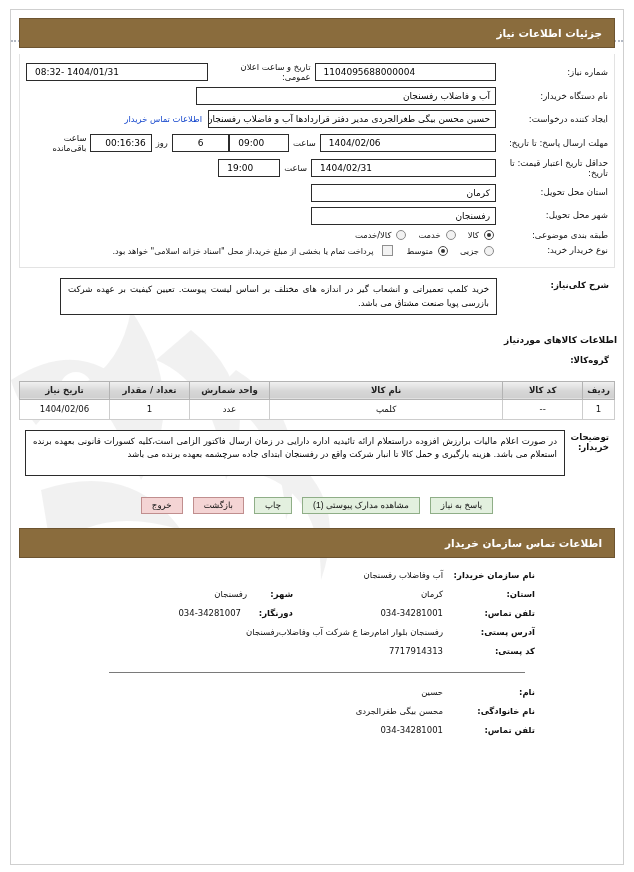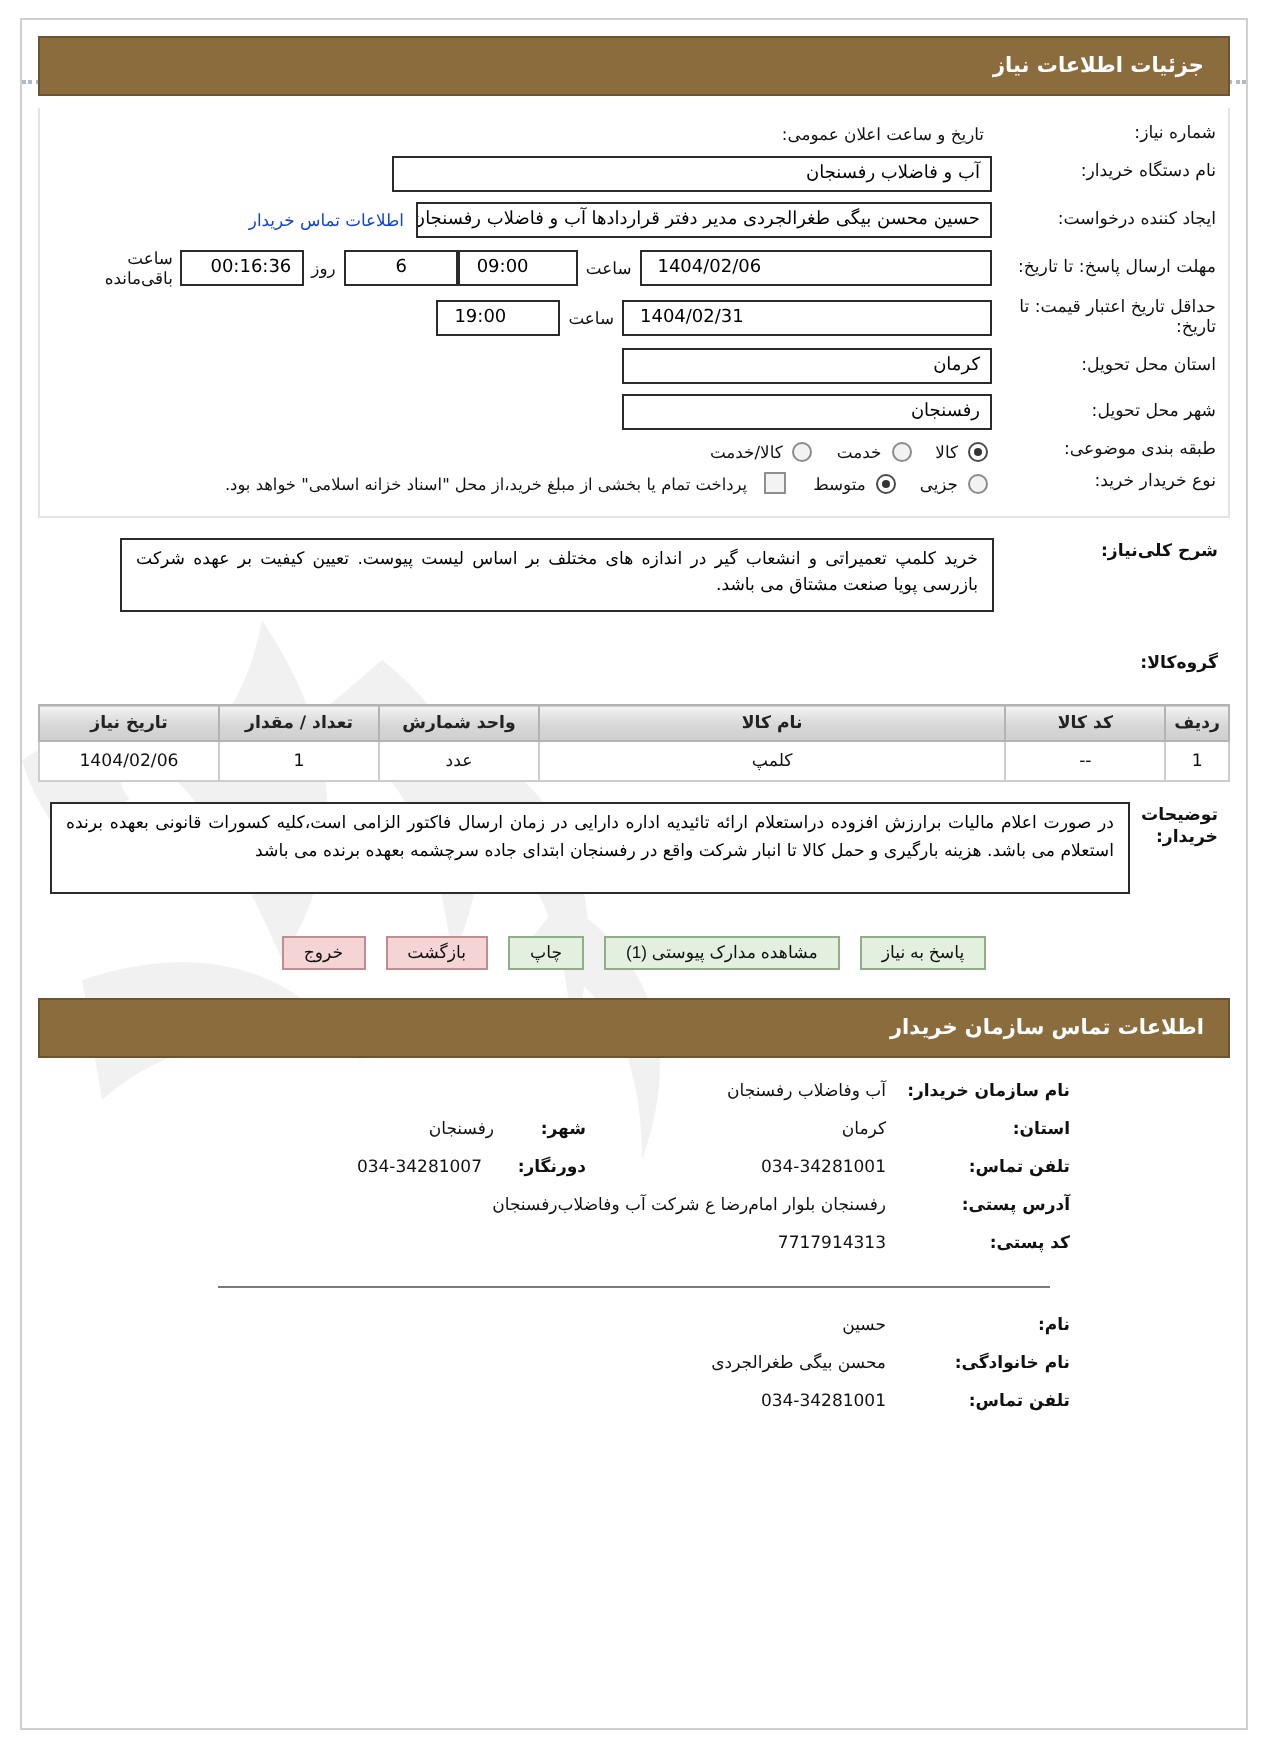--- a/index.html
+++ b/index.html
@@ -289,21 +289,23 @@
   </div>
 
   <div class="content">
 
     <div class="sec-head">جزئیات اطلاعات نیاز</div>
 
     <div class="panel">
 
       <div class="row split">
         <div class="lbl">شماره نیاز:</div>
+        <div class="box w-need">1104095688000004</div>
         <div class="inline-t">تاریخ و ساعت اعلان عمومی:</div>
+        <div class="box w-date">1404/01/31 -08:32</div>
       </div>
 
       <div class="row">
         <div class="lbl">نام دستگاه خریدار:</div>
         <div class="box w-org">آب و فاضلاب رفسنجان</div>
       </div>
 
       <div class="row">
         <div class="lbl two">ایجاد کننده درخواست:</div>
         <div class="box w-creator">حسین محسن بیگی طغرالجردی مدیر دفتر قراردادها آب و فاضلاب رفسنجان</div>
@@ -359,20 +361,21 @@
       </div>
     </div>
 
     <div class="panel flat">
       <div class="row top">
         <div class="lbl" style="font-weight:bold;">شرح کلی‌نیاز:</div>
         <div class="ta desc">خرید کلمپ تعمیراتی و انشعاب گیر در اندازه های مختلف بر اساس لیست پیوست. تعیین کیفیت بر عهده شرکت بازرسی پویا صنعت مشتاق می باشد.</div>
       </div>
     </div>
 
+    <div class="bold-head">اطلاعات کالاهای موردنیاز</div>
 
     <div class="panel flat">
       <div class="row">
         <div class="lbl" style="font-weight:bold;">گروه‌کالا:</div>
       </div>
     </div>
 
     <div class="tbl-wrap">
       <table class="items">
         <thead>

